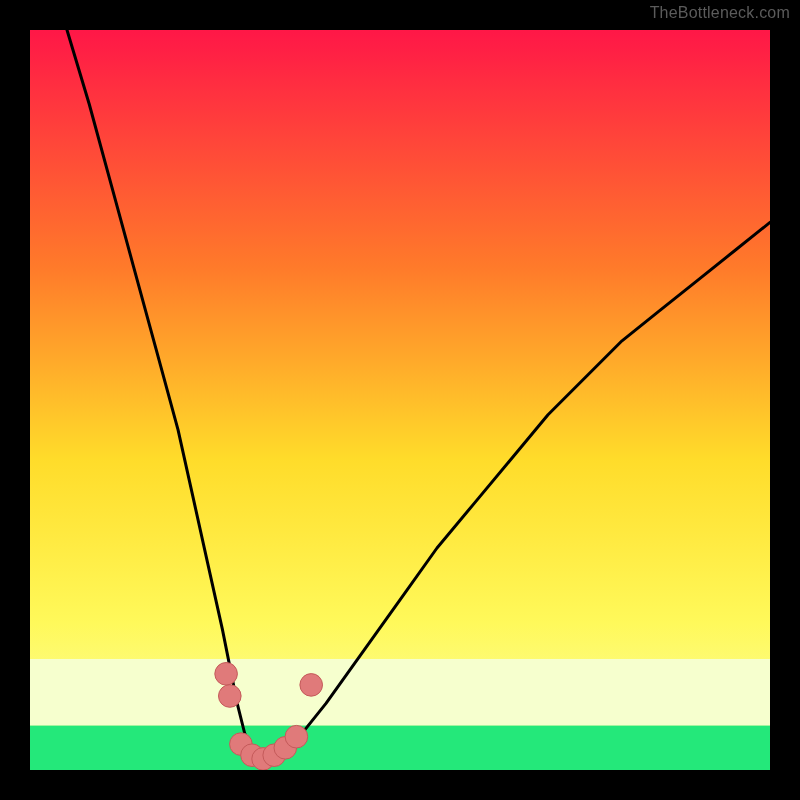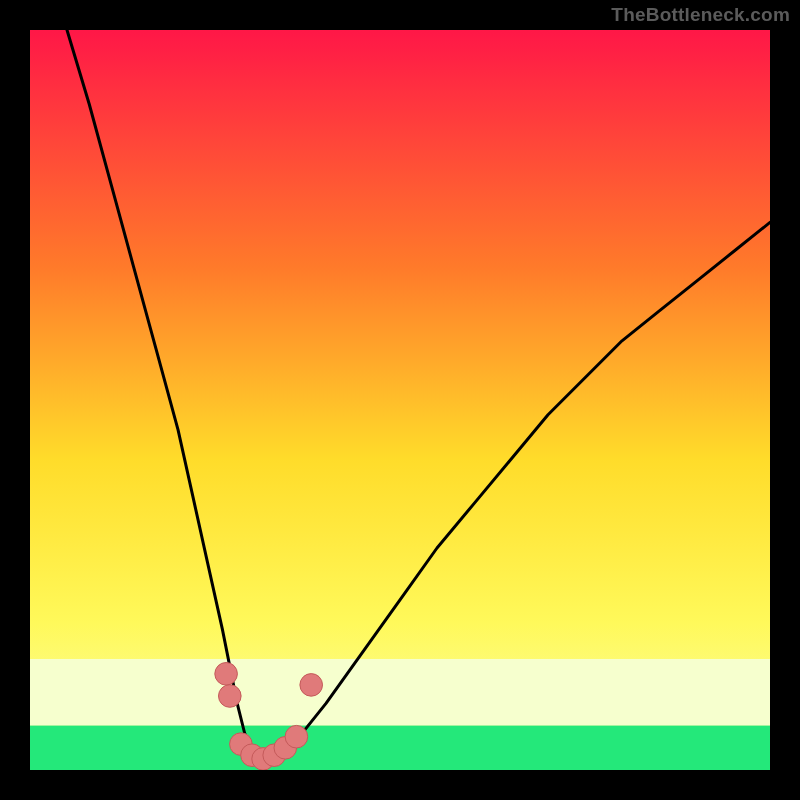--- a/index.html
+++ b/index.html
@@ -30,22 +30,22 @@
   .plot-svg {
     width: 740px;
     height: 740px;
     display: block;
   }
   .watermark {
     position: absolute;
     top: 4px;
     right: 10px;
     color: #5b5b5b;
-    font-size: 19px;
-    font-weight: 700;
+    font-size: 16px;
+    font-weight: 400;
     letter-spacing: 0.2px;
     user-select: none;
   }
 </style>
 </head>
 <body>
 
 <div class="frame">
 
   <div class="watermark">TheBottleneck.com</div>

